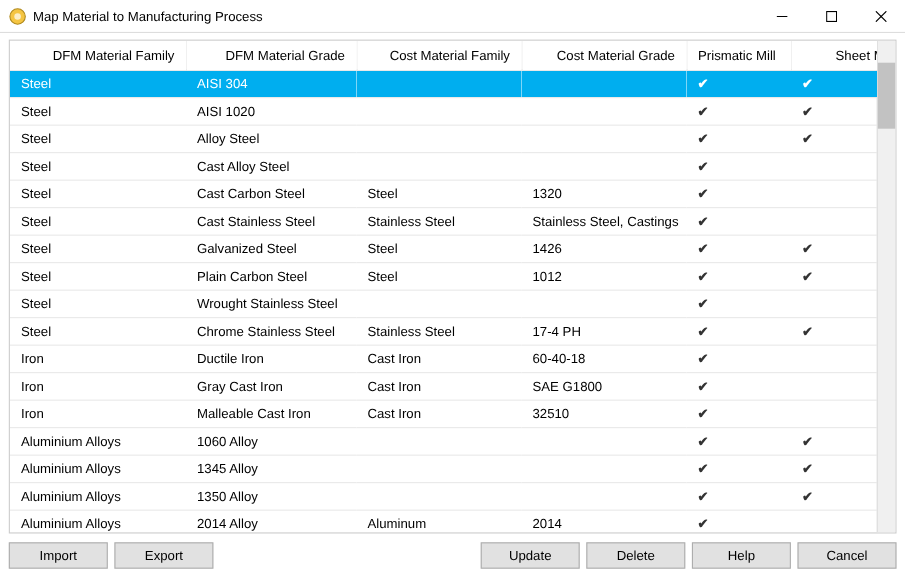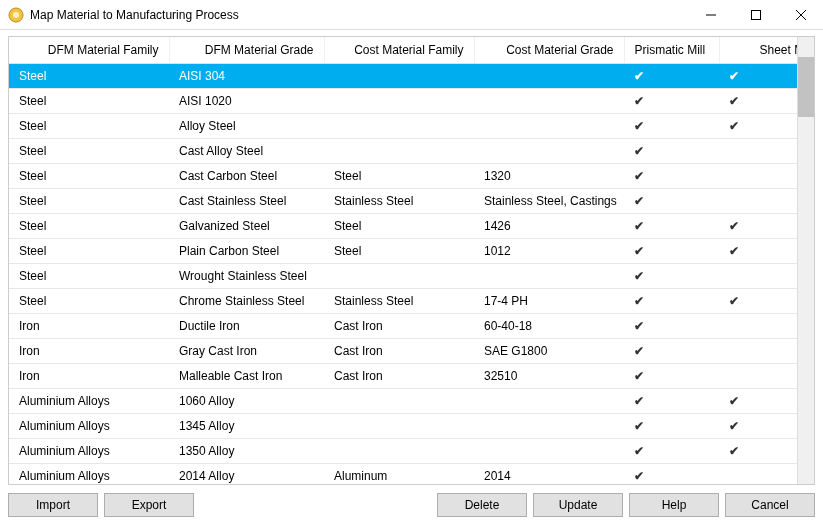--- a/index.html
+++ b/index.html
@@ -220,17 +220,17 @@
     <div class="vscroll">
       <div class="vscroll-thumb"></div>
     </div>
   </div>
 </div>
 
 <div class="buttonbar">
   <button class="btn">Import</button>
   <button class="btn">Export</button>
   <div class="spacer"></div>
+  <button class="btn">Update</button>
   <button class="btn">Delete</button>
-  <button class="btn">Update</button>
   <button class="btn">Help</button>
   <button class="btn">Cancel</button>
 </div>
 
 </body></html>

